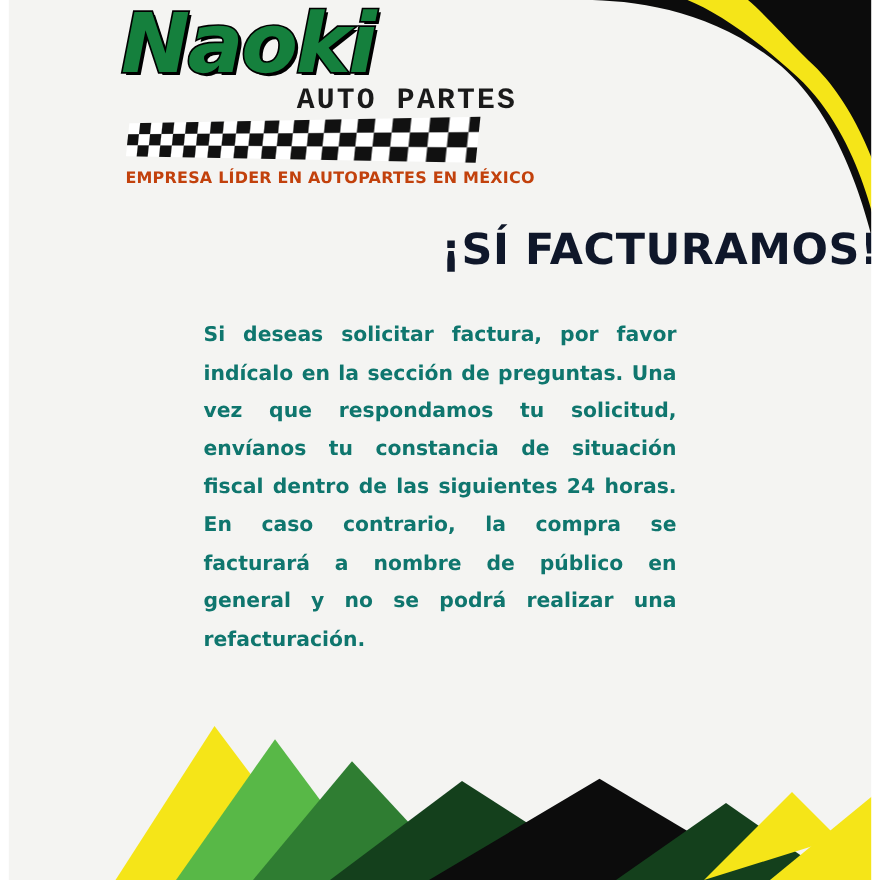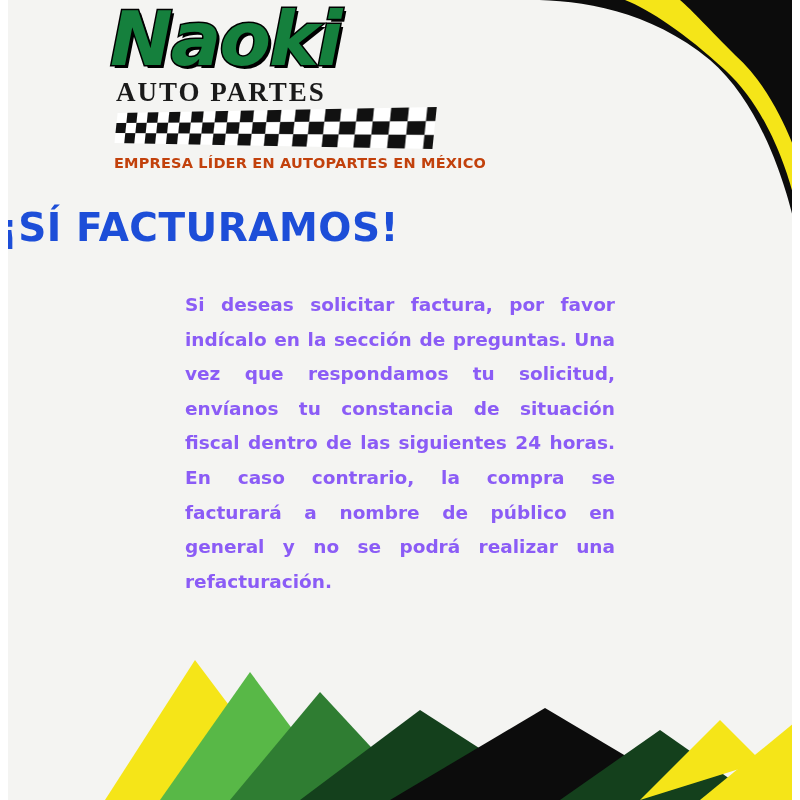--- a/index.html
+++ b/index.html
@@ -71,26 +71,27 @@
     font-style: italic;
     letter-spacing: -2px;
     color: #15803d;
     -webkit-text-stroke: 3px #000;
     paint-order: stroke fill;
     line-height: 0.95;
     margin: 0 0 2px 0;
     text-shadow: 3px 3px 0 #000;
   }
   .brand-sub {
-    font-family: Liberation Serif, serif;
+    font-family: Liberation Mono, monospace;
     font-size: 27px;
     font-weight: bold;
     letter-spacing: 2px;
     color: #1a1a1a;
     margin: 0 0 5px 6px;
+    text-align: right;
   }
   .checker {
     width: 235px;
     height: 30px;
     margin-left: 6px;
     background-image:
       linear-gradient(45deg, #111 25%, transparent 25%, transparent 75%, #111 75%),
       linear-gradient(45deg, #111 25%, transparent 25%, transparent 75%, #111 75%);
     background-size: 20px 20px;
     background-position: 0 0, 10px 10px;
@@ -121,41 +122,41 @@
     margin: 12px 0 0 4px;
     white-space: nowrap;
   }
 
   
   .headline {
     position: absolute;
     top: 205px;
     left: 0;
     width: 800px;
-    text-align: left;
+    text-align: right;
     z-index: 20;
     font-family: "DejaVu Sans", sans-serif;
     font-size: 39px;
     font-weight: bold;
-    color: #1d4ed8;
+    color: #0f172a;
     letter-spacing: 0.5px;
   }
 
   
   .body-copy {
     position: absolute;
     top: 288px;
     left: 185px;
     width: 430px;
     z-index: 20;
     font-family: "DejaVu Sans", sans-serif;
     font-size: 18.5px;
     font-weight: bold;
     line-height: 1.87;
-    color: #8b5cf6;
+    color: #0f766e;
     text-align: justify;
     text-justify: inter-word;
   }
 </style>
 </head>
 <body>
 
 <div id="poster">
 
   <svg class="top-deco" viewBox="0 0 420 250" preserveAspectRatio="none">

